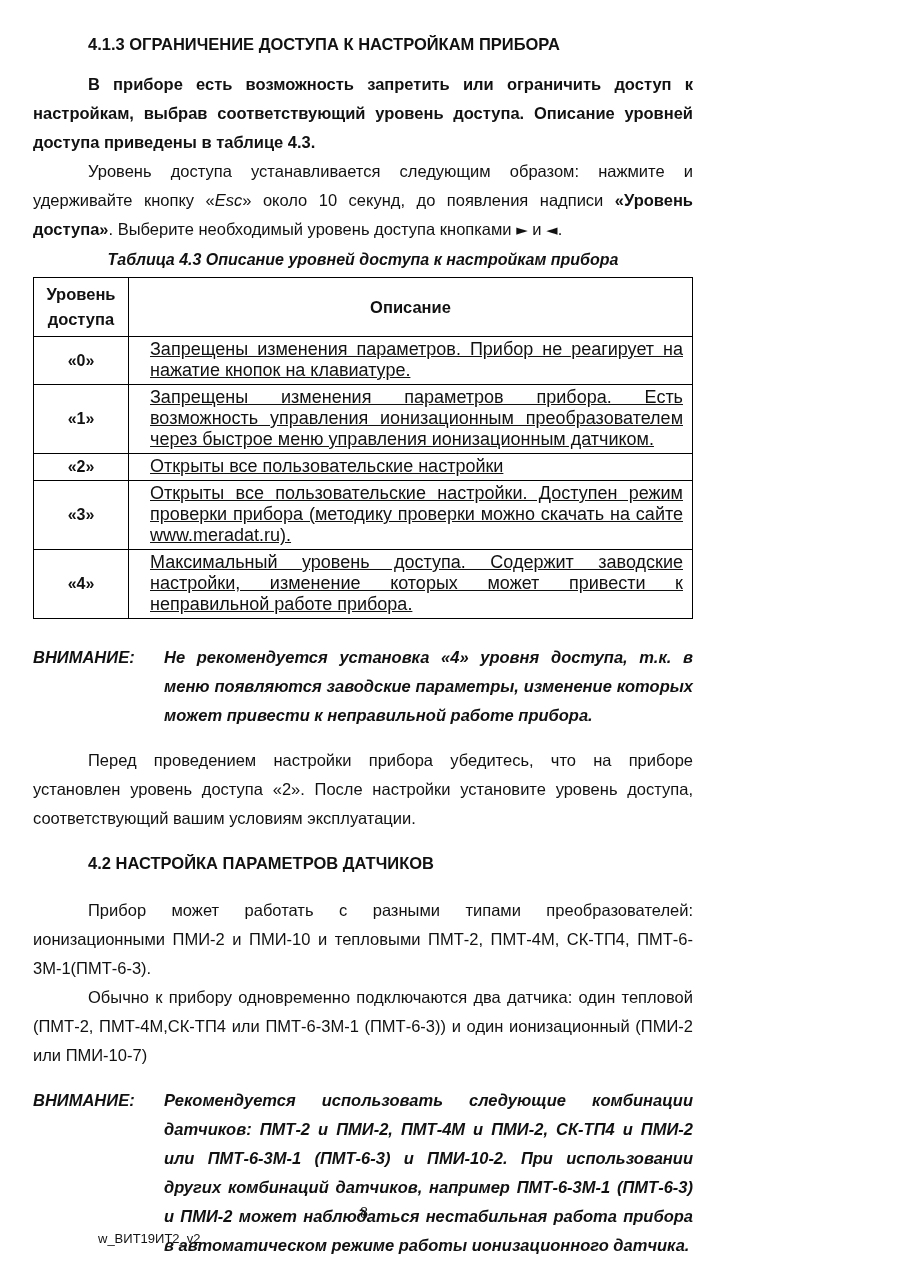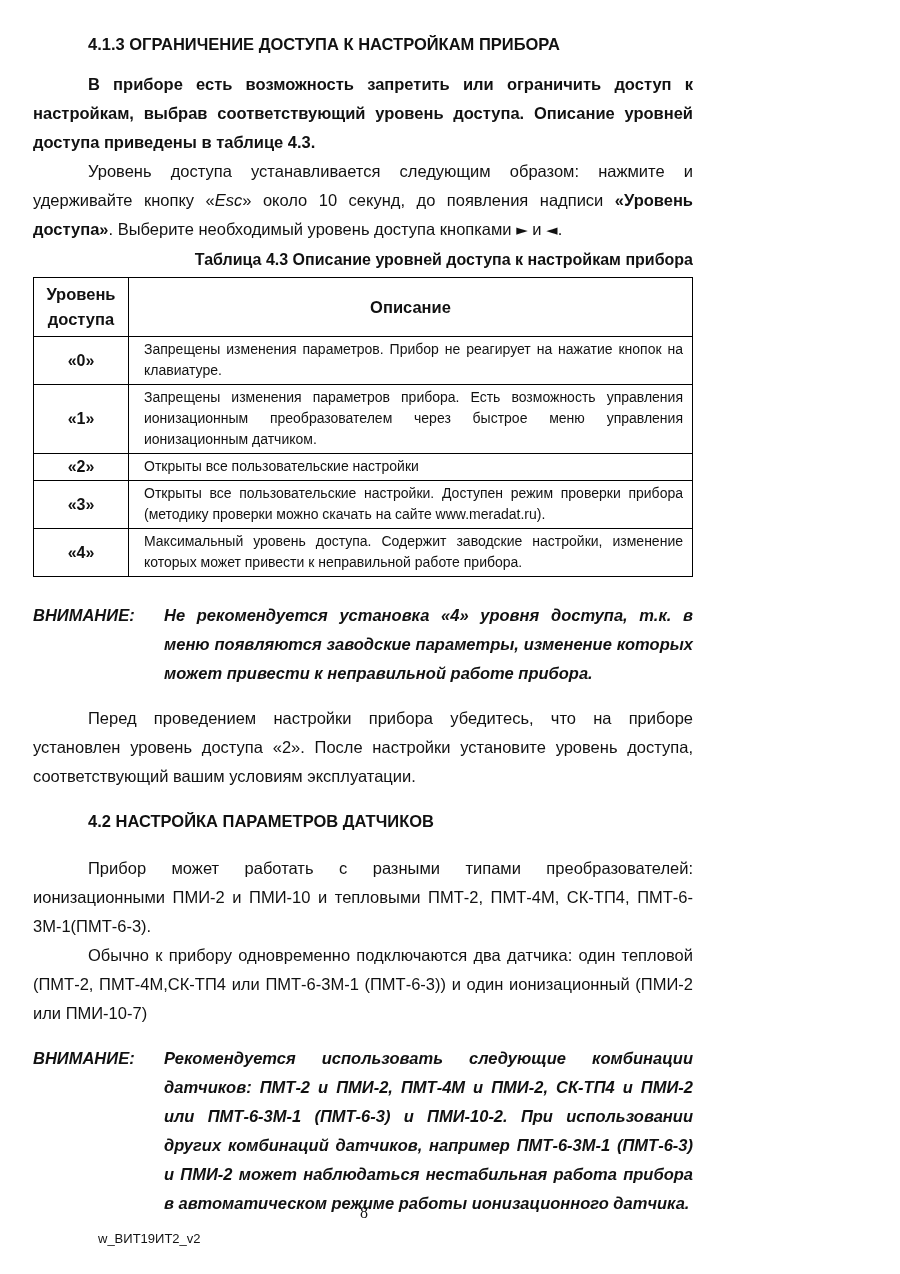--- a/index.html
+++ b/index.html
@@ -35,21 +35,22 @@
   .bold { font-weight: bold; }
   .italic { font-style: italic; }
   .bold-italic { font-weight: bold; }
   .arrow-glyph { font-family: "DejaVu Sans", sans-serif; font-size: 15px; }
 
   .table-caption {
     font-size: 16px;
     font-weight: bold;
     line-height: 29px;
     margin: 0;
-    text-align: right;
+    text-align: center;
+    font-style: italic;
   }
   table.levels {
     width: 100%;
     border-collapse: collapse;
     margin-top: 3px;
     table-layout: fixed;
   }
   table.levels td, table.levels th {
     border: 1.5px solid #000000;
     vertical-align: middle;
@@ -63,25 +64,26 @@
     height: 56px;
     padding: 1px 4px;
   }
   td.level-cell {
     font-size: 16px;
     font-weight: bold;
     text-align: center;
     padding: 1px 2px;
   }
   td.desc-cell {
-    font-size: 14px;
+    font-size: 18px;
     line-height: 21px;
     text-align: justify;
-    padding: 2px 9px 3px 15px;
+    padding: 2px 9px 3px 21px;
     vertical-align: top;
+    text-decoration: underline;
   }
   .attention {
     display: flex;
     font-size: 16.5px;
     font-weight: bold;
     font-style: italic;
     line-height: 29px;
   }
   .attention-label {
     flex: 0 0 131px;

